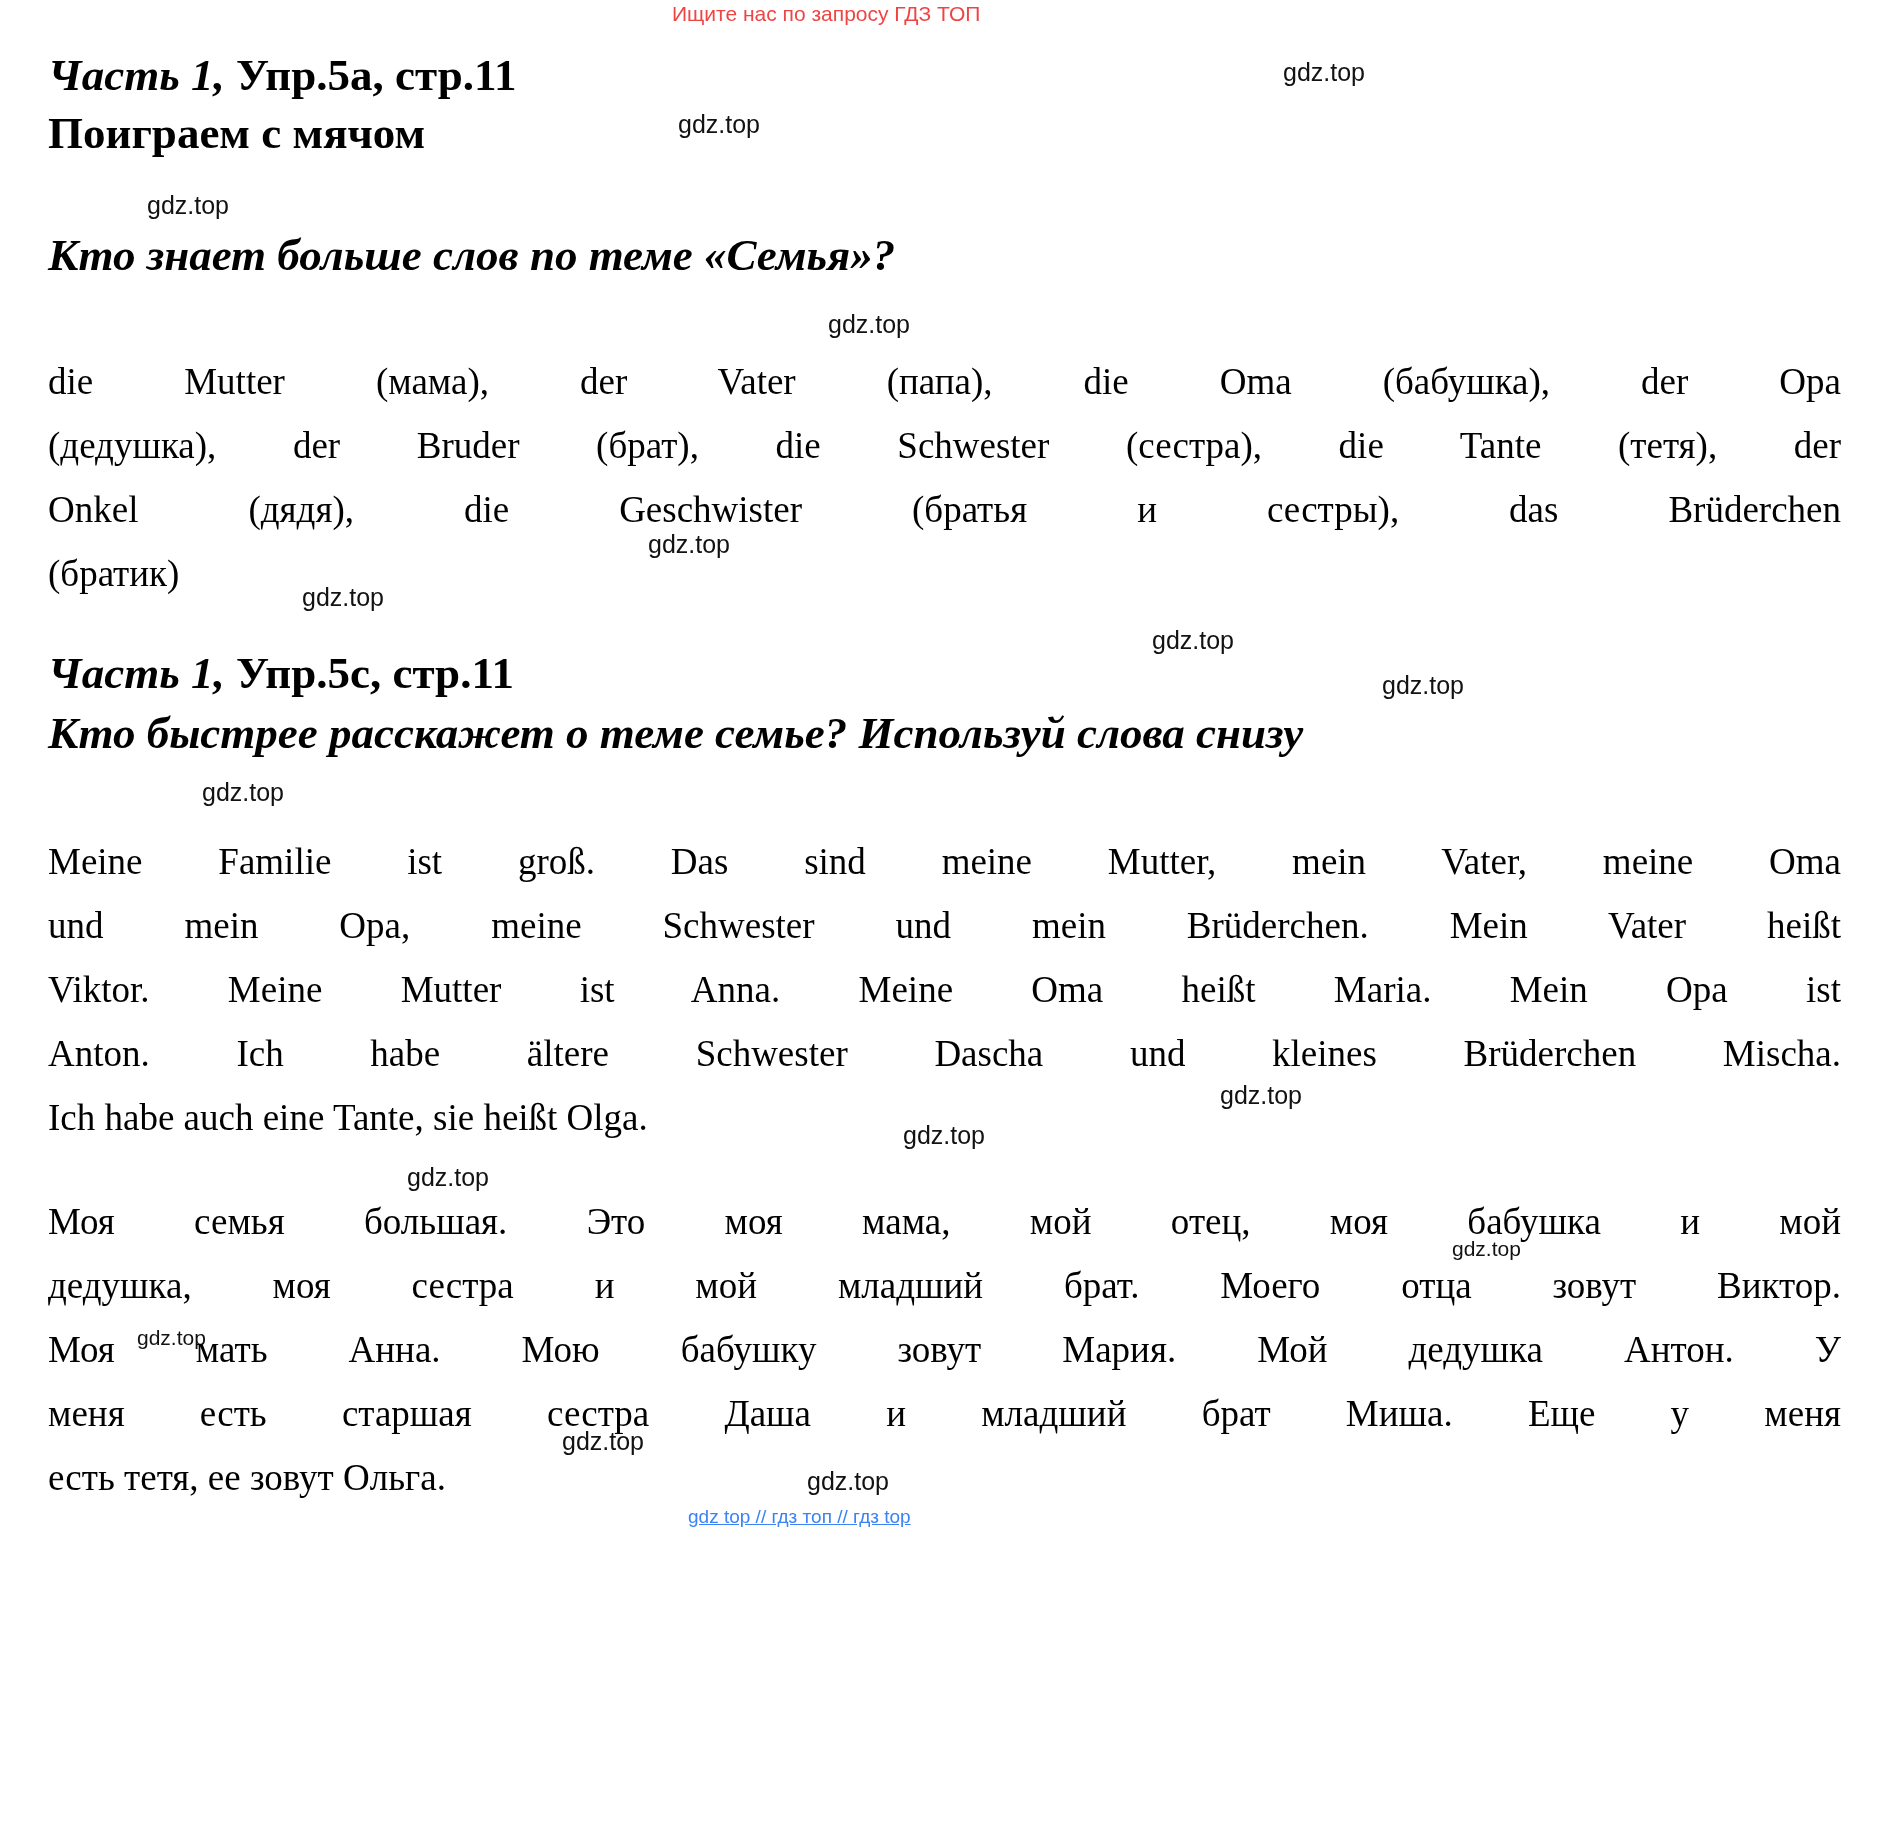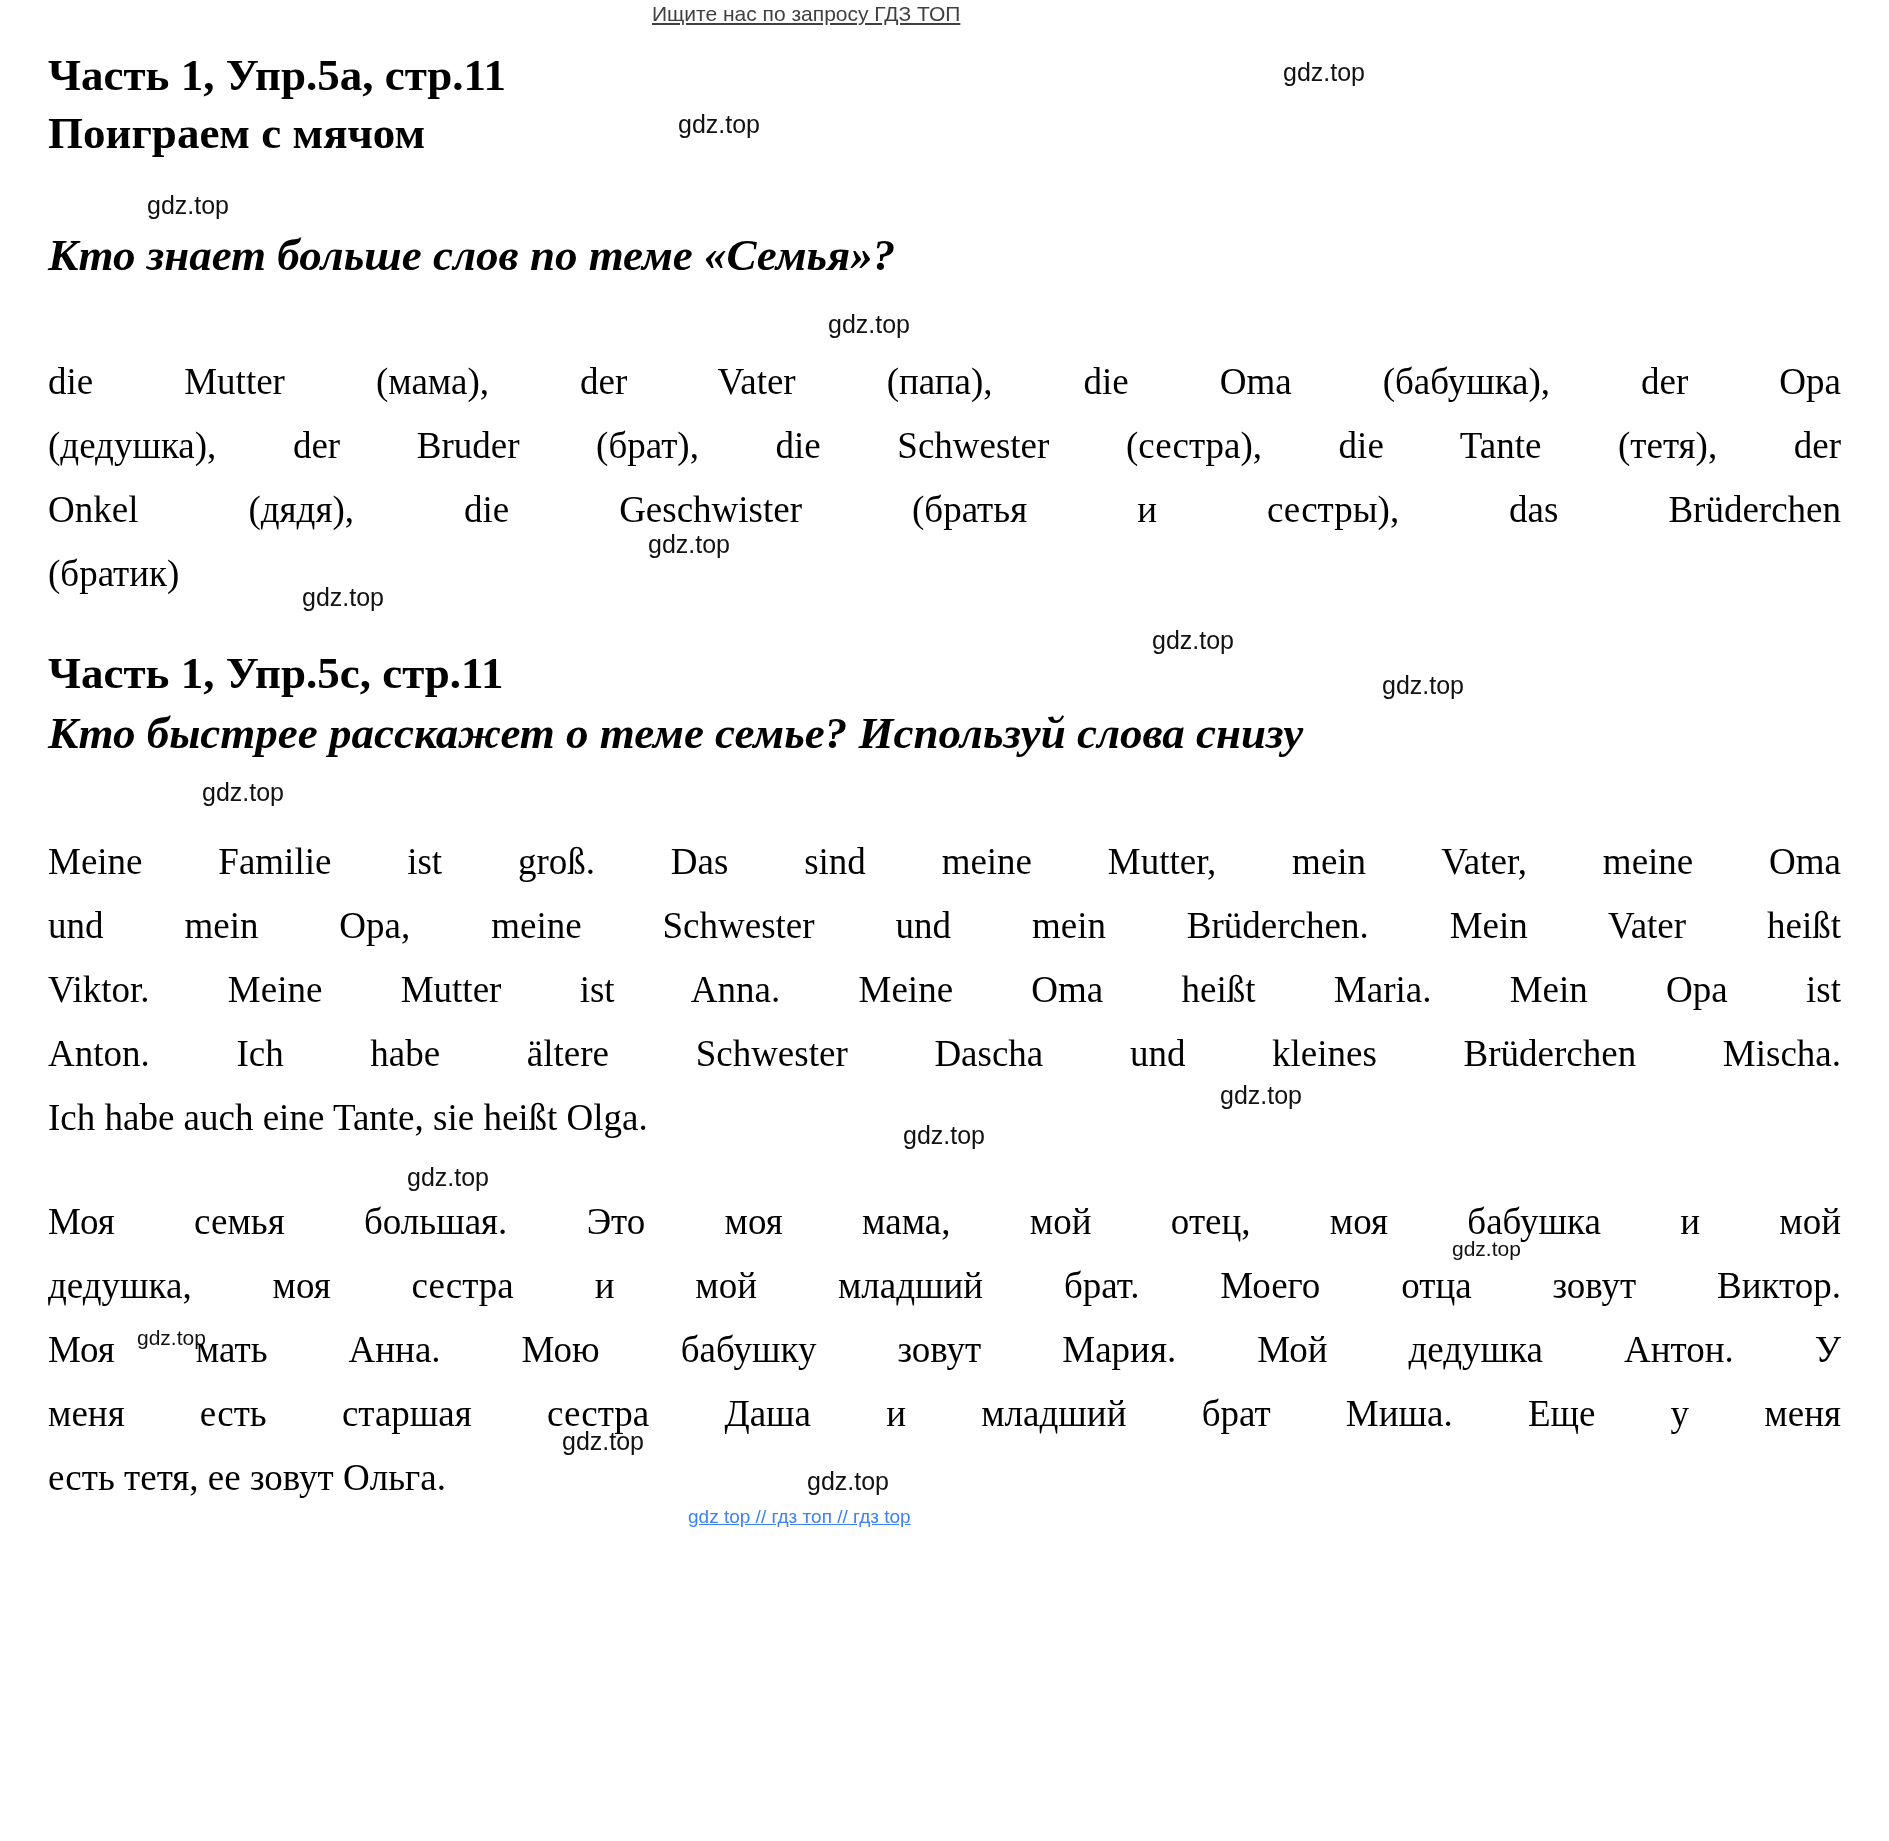--- a/index.html
+++ b/index.html
@@ -7,33 +7,33 @@
   .page {
     position:relative;
     width:1889px;
     height:1841px;
     background:#ffffff;
     color:#000;
     font-family:"Liberation Serif", serif;
     overflow:hidden;
   }
   .banner {
-    position:absolute; top:2px; left:652px;
+    position:absolute; top:2px; left:672px;
     font-family:"Liberation Sans", sans-serif;
-    font-size:21px; color:#404040; white-space:nowrap;text-decoration:underline;
+    font-size:21px; color:#ef4444; white-space:nowrap;
   }
   .wm {
     position:absolute;
     font-family:"Liberation Sans", sans-serif;
     font-size:25px; color:#121212; white-space:nowrap;
   }
   .wm.small { font-size:21px; }
   .block { position:absolute; left:48px; width:1793px; }
   .h-title { font-size:45px; font-weight:bold; line-height:1.15; }
-  .h-title .it { }
+  .h-title .it { font-style:italic; }
   .h-sub { font-size:45px; font-weight:bold; line-height:1.15; }
   .question { font-size:45px; font-weight:bold; font-style:italic; line-height:1.15; }
   .para { font-size:37px; line-height:64px; }
   .jline { text-align:justify; text-align-last:justify; }
   .jline.last { text-align-last:left; }
   .footer {
     position:absolute; top:1506px; left:688px;
     font-family:"Liberation Sans", sans-serif;
     font-size:19px; color:#3b82f6; white-space:nowrap;text-decoration:underline;
   }

